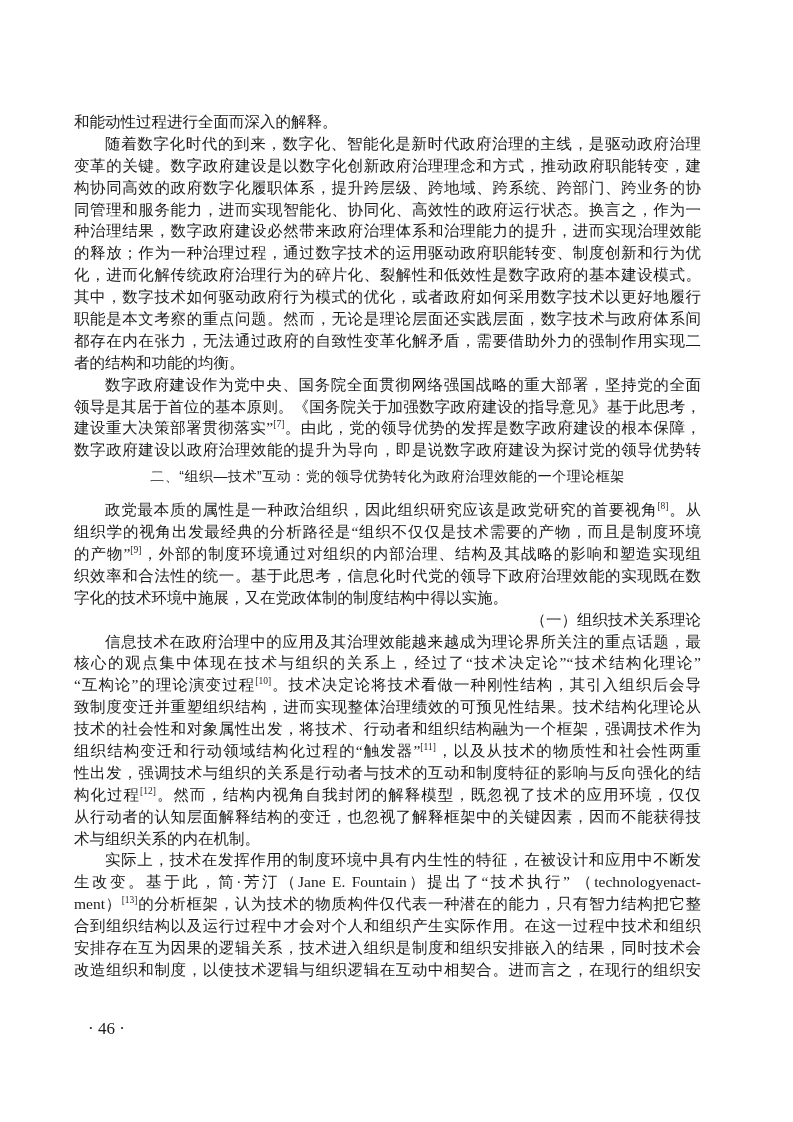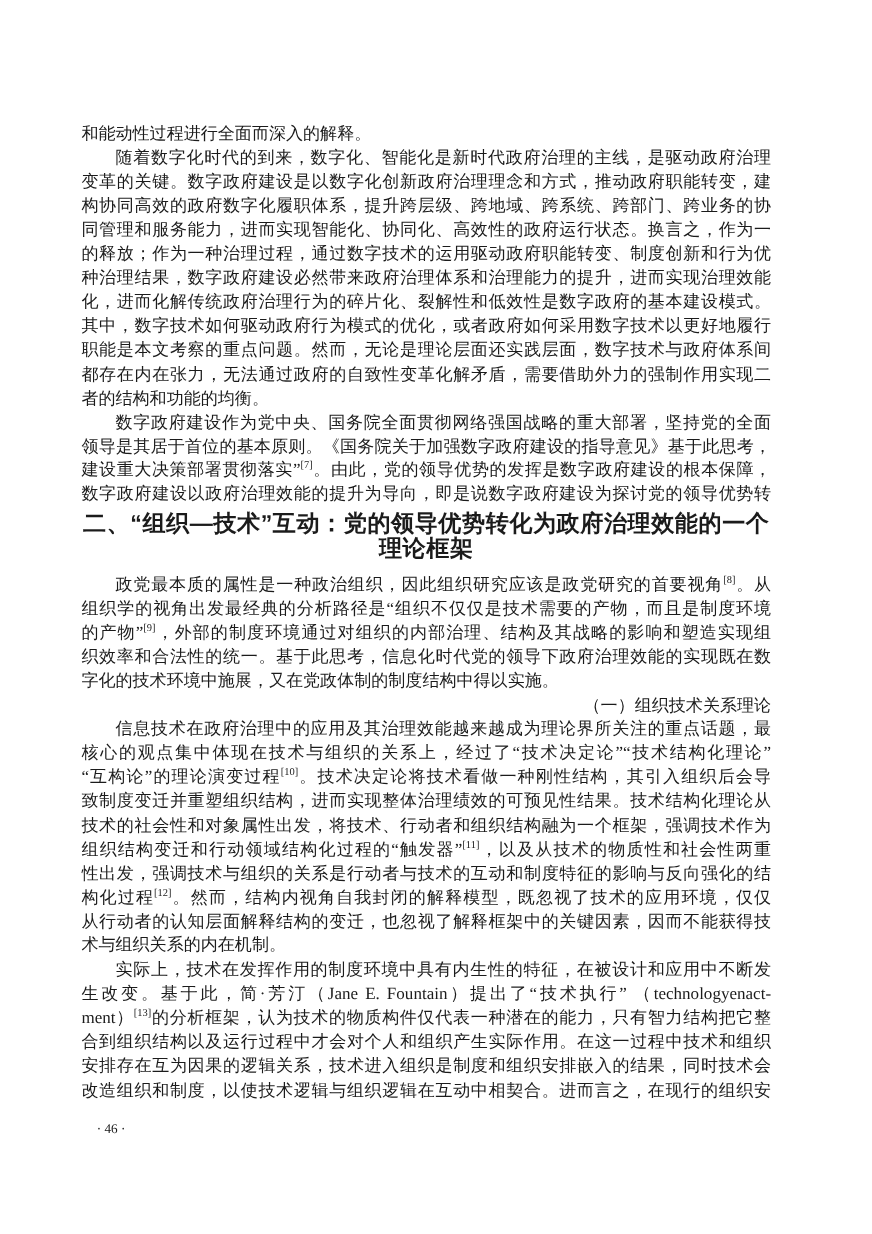--- a/index.html
+++ b/index.html
@@ -33,22 +33,22 @@
     white-space: normal;
   }
   .line.last {
     text-align-last: left;
   }
   .line.indent {
     text-indent: 31px;
   }
   .heading {
     font-family: "Liberation Sans", "DejaVu Sans", sans-serif;
-    font-weight: bold;
-    font-size: 21px;
+    font-weight: normal;
+    font-size: 14px;
     line-height: 21.9px;
     text-align: center;
     margin: 5px 0 11px 0;
     letter-spacing: 0.5px;
   }
   .subheading {
     height: 21.9px;
     overflow: hidden;
     text-indent: 31px;
     text-align: right;
@@ -57,36 +57,36 @@
     font-size: 9.5px;
     line-height: 0;
     vertical-align: super;
     letter-spacing: 0;
   }
   .pagenum {
     position: absolute;
     left: 88px;
     top: 1019px;
     font-family: "Liberation Serif", "DejaVu Serif", serif;
-    font-size: 12px;
+    font-size: 17px;
     color: #1b1b1b;
   }
 </style>
 </head>
 <body>
 
 <div class="page">
   <div class="article-body">
       <div class="line last"><span>和能动性过程进行全面而深入的解释。</span></div>
       <div class="line indent"><span>随着数字化时代的到来，数字化、智能化是新时代政府治理的主线，是驱动政府治理</span></div>
       <div class="line"><span>变革的关键。数字政府建设是以数字化创新政府治理理念和方式，推动政府职能转变，建</span></div>
       <div class="line"><span>构协同高效的政府数字化履职体系，提升跨层级、跨地域、跨系统、跨部门、跨业务的协</span></div>
       <div class="line"><span>同管理和服务能力，进而实现智能化、协同化、高效性的政府运行状态。换言之，作为一</span></div>
+      <div class="line"><span>种治理结果，数字政府建设必然带来政府治理体系和治理能力的提升，进而实现治理效能</span></div>
       <div class="line"><span>的释放；作为一种治理过程，通过数字技术的运用驱动政府职能转变、制度创新和行为优</span></div>
-      <div class="line"><span>种治理结果，数字政府建设必然带来政府治理体系和治理能力的提升，进而实现治理效能</span></div>
       <div class="line"><span>化，进而化解传统政府治理行为的碎片化、裂解性和低效性是数字政府的基本建设模式。</span></div>
       <div class="line"><span>其中，数字技术如何驱动政府行为模式的优化，或者政府如何采用数字技术以更好地履行</span></div>
       <div class="line"><span>职能是本文考察的重点问题。然而，无论是理论层面还实践层面，数字技术与政府体系间</span></div>
       <div class="line"><span>都存在内在张力，无法通过政府的自致性变革化解矛盾，需要借助外力的强制作用实现二</span></div>
       <div class="line last"><span>者的结构和功能的均衡。</span></div>
       <div class="line indent"><span>数字政府建设作为党中央、国务院全面贯彻网络强国战略的重大部署，坚持党的全面</span></div>
       <div class="line"><span>领导是其居于首位的基本原则。《国务院关于加强数字政府建设的指导意见》基于此思考，</span></div>
       <div class="line"><span>建设重大决策部署贯彻落实”</span><sup class="cite">[7]</sup><span>。由此，党的领导优势的发挥是数字政府建设的根本保障，</span></div>
       <div class="line"><span>数字政府建设以政府治理效能的提升为导向，即是说数字政府建设为探讨党的领导优势转</span></div>
       <div class="heading">二、“组织—技术”互动：党的领导优势转化为政府治理效能的一个理论框架</div>

